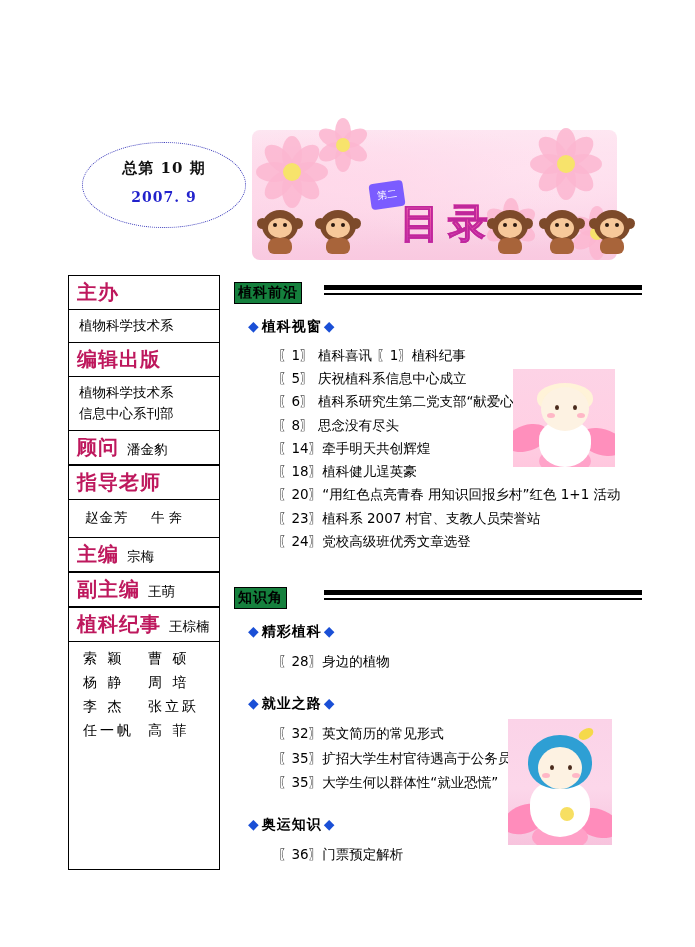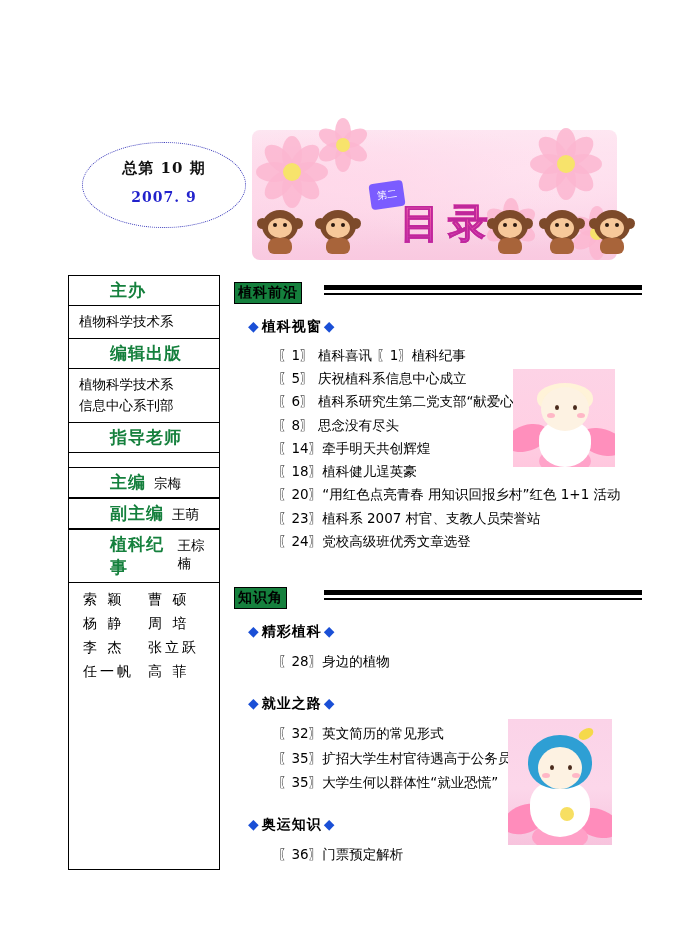--- a/index.html
+++ b/index.html
@@ -195,24 +195,23 @@
     top: 275px;
     width: 152px;
     height: 595px;
     border: 1px solid #000;
     box-sizing: border-box;
   }
   .lbl {
     display: inline-block;
     font-family: "DejaVu Serif", "Liberation Serif", serif;
     font-weight: bold;
-    font-size: 17px;
-    color: #15803d;
+    font-size: 20px;
+    color: #be185d;
     letter-spacing: 1px;
-    margin-left: 33px;
   }
   .sect {
     position: relative;
   }
   .sect-head {
     border-top: 1px solid #000;
     border-bottom: 1px solid #000;
     padding: 3px 8px;
     display: flex;
     align-items: baseline;
@@ -491,26 +490,36 @@
   <div class="sect">
     <div class="sect-head">
       <span class="lbl">编辑出版</span>
     </div>
     <div class="sect-body">
       <div>植物科学技术系</div>
       <div>信息中心系刊部</div>
     </div>
   </div>
 
+  <div class="sect">
+    <div class="sect-head">
+      <span class="lbl">顾问</span>
+      <span class="inline-val">潘金豹</span>
+    </div>
+  </div>
 
   <div class="sect">
     <div class="sect-head">
       <span class="lbl">指导老师</span>
     </div>
     <div class="advisors">
+      <div class="row">
+        <span>赵金芳</span>
+        <span>牛 奔</span>
+      </div>
     </div>
   </div>
 
   <div class="sect">
     <div class="sect-head">
       <span class="lbl">主编</span>
       <span class="inline-val">宗梅</span>
     </div>
   </div>
 

